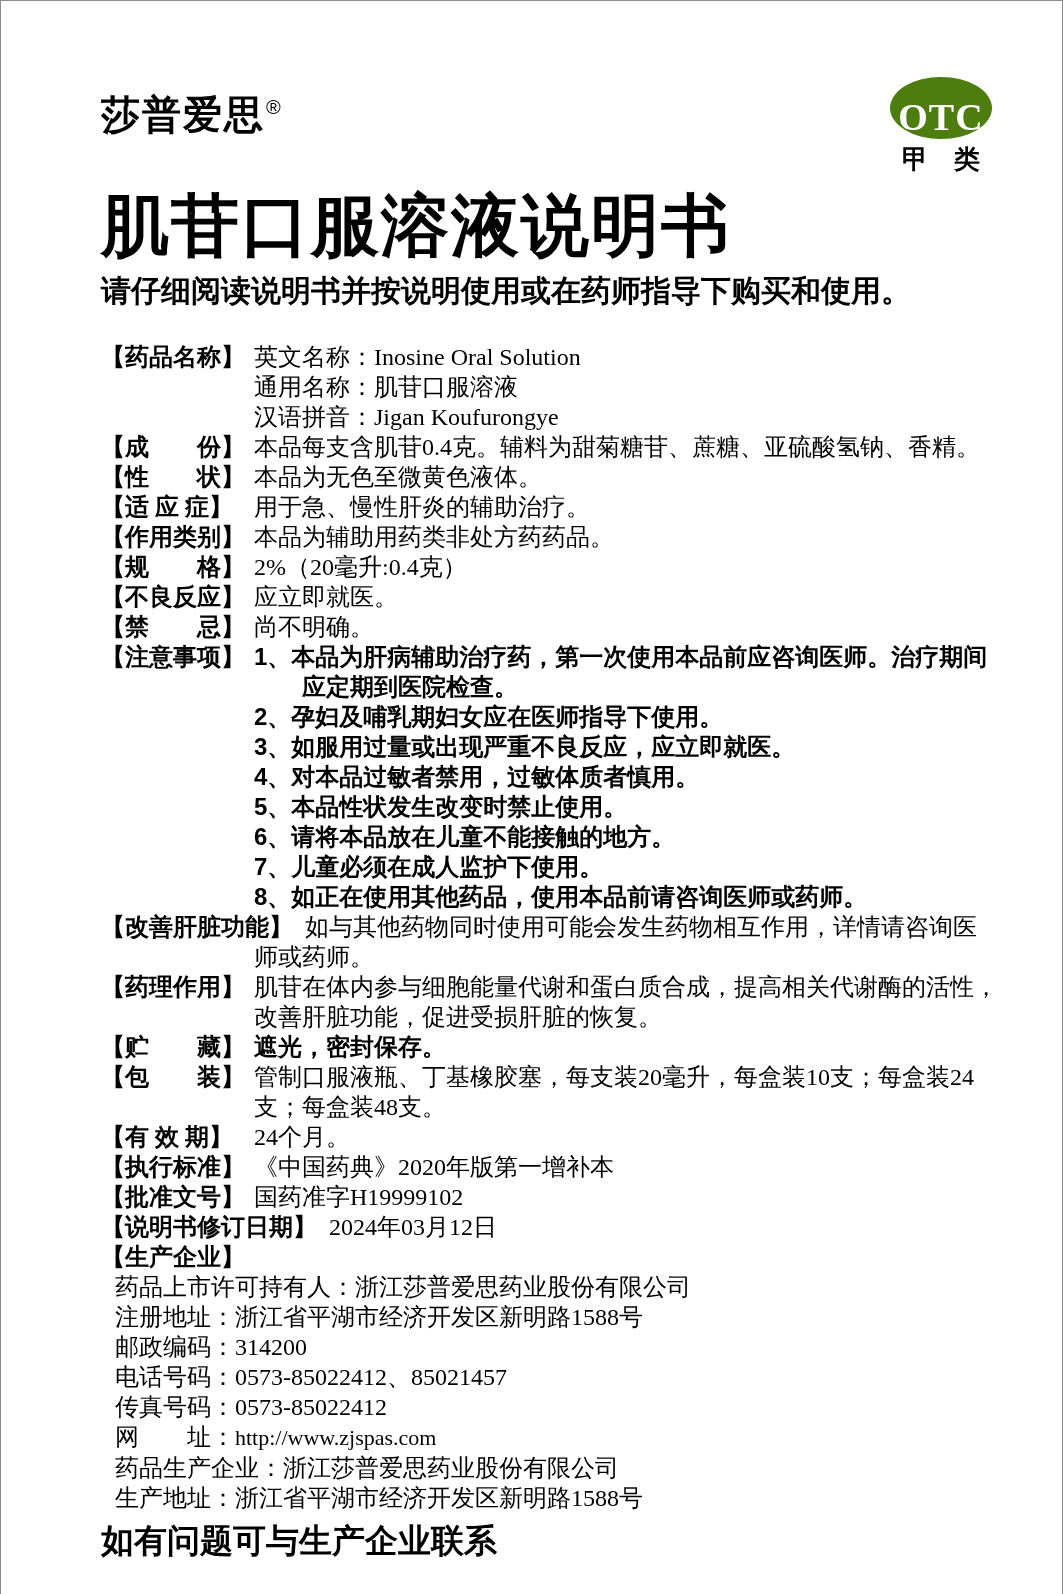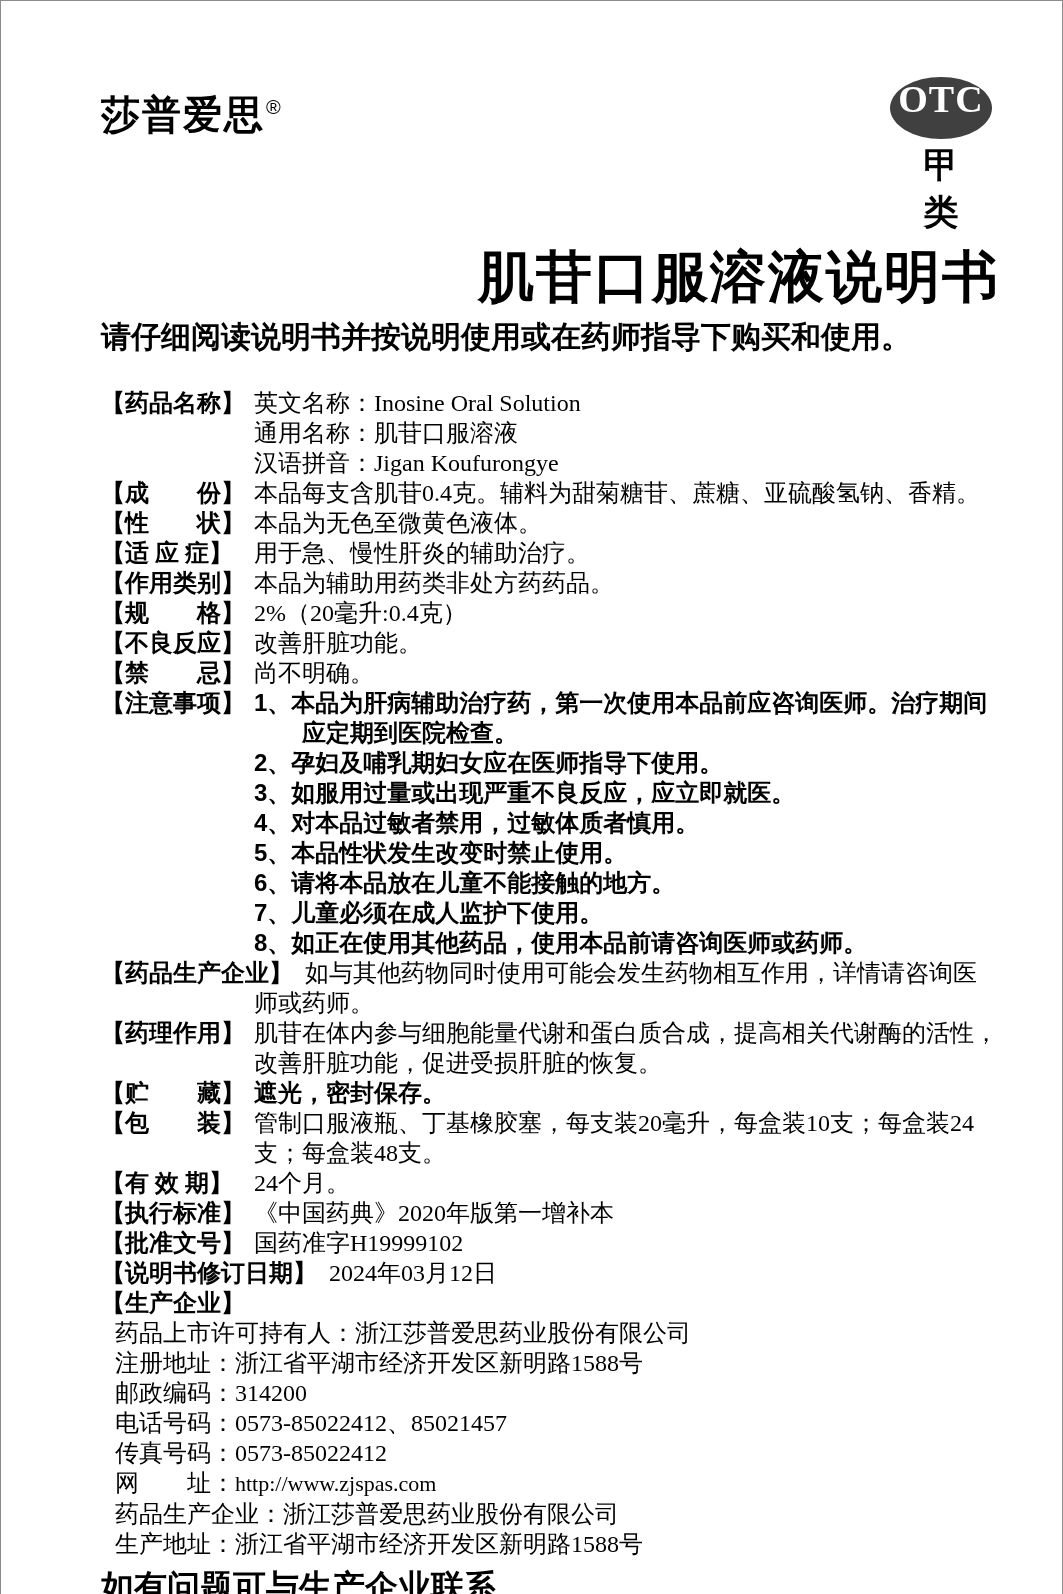--- a/index.html
+++ b/index.html
@@ -13,25 +13,25 @@
     border:1px solid #8c8c8c;
     border-bottom:none;
     padding:0 62px 4px 100px;
     overflow:hidden;
   }
   
   .header{display:flex;justify-content:space-between;align-items:flex-start;padding-top:76px;}
   .brand{font-family:"Liberation Sans",sans-serif;font-weight:bold;font-size:39px;line-height:1;margin-top:18px;letter-spacing:2px;}
   .brand .reg{font-size:20px;font-weight:normal;vertical-align:14px;letter-spacing:0;margin-left:1px;}
   .otc{width:102px;text-align:center;margin-right:8px;}
-  .otc-ellipse{width:102px;height:62px;background:#404040;border-radius:50%;display:flex;align-items:flex-start;justify-content:center;}
+  .otc-ellipse{width:102px;height:62px;background:#4d7c0f;border-radius:50%;display:flex;align-items:flex-end;justify-content:center;}
   .otc-ellipse span{color:#fff;font-family:"Liberation Serif",serif;font-weight:bold;font-size:38px;letter-spacing:1px;}
-  .otc-class{font-family:"Liberation Sans",sans-serif;font-weight:bold;font-size:35px;margin-top:3px;}
+  .otc-class{font-family:"Liberation Sans",sans-serif;font-weight:bold;font-size:26px;margin-top:3px;}
   
-  .title{font-family:"Liberation Sans",sans-serif;font-weight:bold;font-size:56px;line-height:1.12;text-align:right;margin:10px 0 0;letter-spacing:2px;white-space:nowrap;}
+  .title{font-family:"Liberation Sans",sans-serif;font-weight:bold;font-size:68px;line-height:1.12;text-align:left;margin:10px 0 0;letter-spacing:2px;white-space:nowrap;}
   .subtitle{font-family:"Liberation Sans",sans-serif;font-weight:bold;font-size:30px;text-align:left;margin-top:8px;white-space:nowrap;}
   
   .sections{margin-top:30px;font-size:24px;line-height:30px;font-family:"Liberation Serif",serif;}
   .sec{display:flex;}
   .sec-label{flex:none;width:153px;font-weight:bold;white-space:nowrap;}
   .sec-body{flex:1;}
   .sec-body.b{font-family:"Liberation Sans",sans-serif;font-weight:bold;}
   .sec-body.hang .line{padding-left:48px;text-indent:-48px;}
   .sec.inline{display:block;padding-left:153px;text-indent:-153px;}
   .sec.inline .sec-label{display:inline;width:auto;}
@@ -95,21 +95,21 @@
       </div>
       <div class="sec">
         <div class="sec-label">【规　　格】</div>
         <div class="sec-body">
           <div class="line">2%（20毫升:0.4克）</div>
         </div>
       </div>
       <div class="sec">
         <div class="sec-label">【不良反应】</div>
         <div class="sec-body">
-          <div class="line">改善肝脏功能。</div>
+          <div class="line">应立即就医。</div>
         </div>
       </div>
       <div class="sec">
         <div class="sec-label">【禁　　忌】</div>
         <div class="sec-body">
           <div class="line">尚不明确。</div>
         </div>
       </div>
       <div class="sec">
         <div class="sec-label">【注意事项】</div>
@@ -117,21 +117,21 @@
           <div class="line">1、本品为肝病辅助治疗药，第一次使用本品前应咨询医师。治疗期间应定期到医院检查。</div>
           <div class="line">2、孕妇及哺乳期妇女应在医师指导下使用。</div>
           <div class="line">3、如服用过量或出现严重不良反应，应立即就医。</div>
           <div class="line">4、对本品过敏者禁用，过敏体质者慎用。</div>
           <div class="line">5、本品性状发生改变时禁止使用。</div>
           <div class="line">6、请将本品放在儿童不能接触的地方。</div>
           <div class="line">7、儿童必须在成人监护下使用。</div>
           <div class="line">8、如正在使用其他药品，使用本品前请咨询医师或药师。</div>
         </div>
       </div>
-      <div class="sec inline"><span class="sec-label">【药品生产企业】</span><span class="sec-text"> 如与其他药物同时使用可能会发生药物相互作用，详情请咨询医师或药师。</span></div>
+      <div class="sec inline"><span class="sec-label">【改善肝脏功能】</span><span class="sec-text"> 如与其他药物同时使用可能会发生药物相互作用，详情请咨询医师或药师。</span></div>
       <div class="sec">
         <div class="sec-label">【药理作用】</div>
         <div class="sec-body">
           <div class="line">肌苷在体内参与细胞能量代谢和蛋白质合成，提高相关代谢酶的活性，改善肝脏功能，促进受损肝脏的恢复。</div>
         </div>
       </div>
       <div class="sec">
         <div class="sec-label">【贮　　藏】</div>
         <div class="sec-body b">
           <div class="line">遮光，密封保存。</div>

